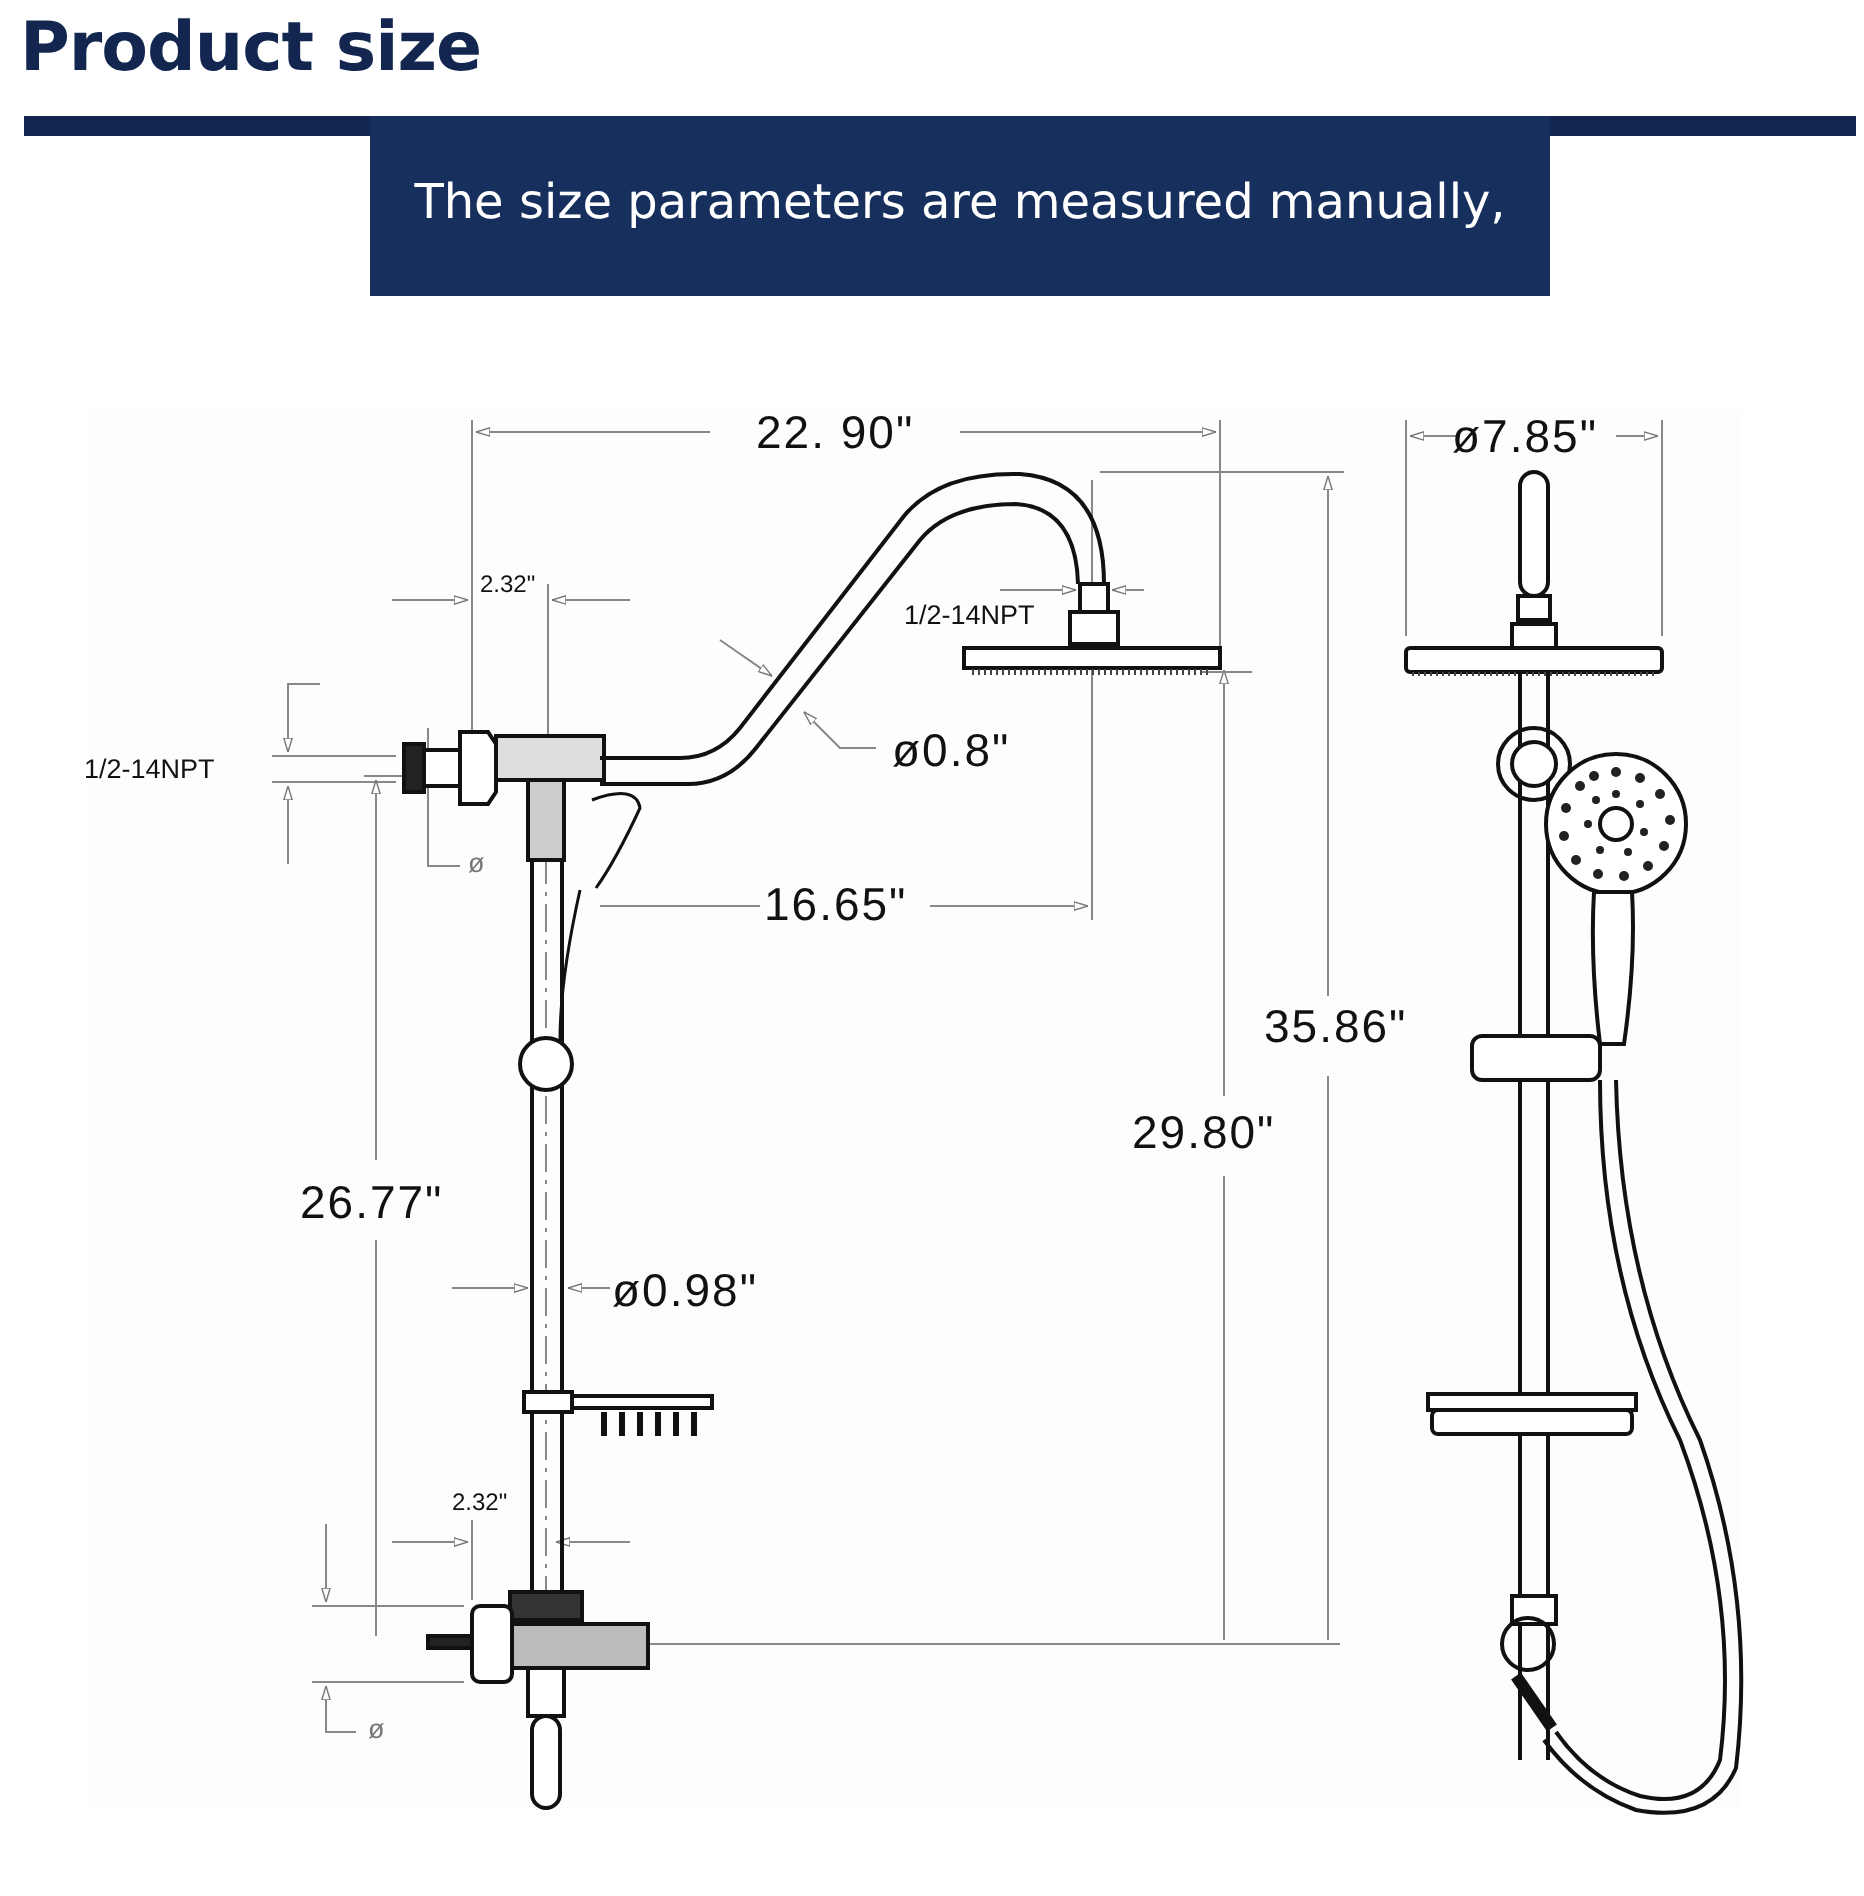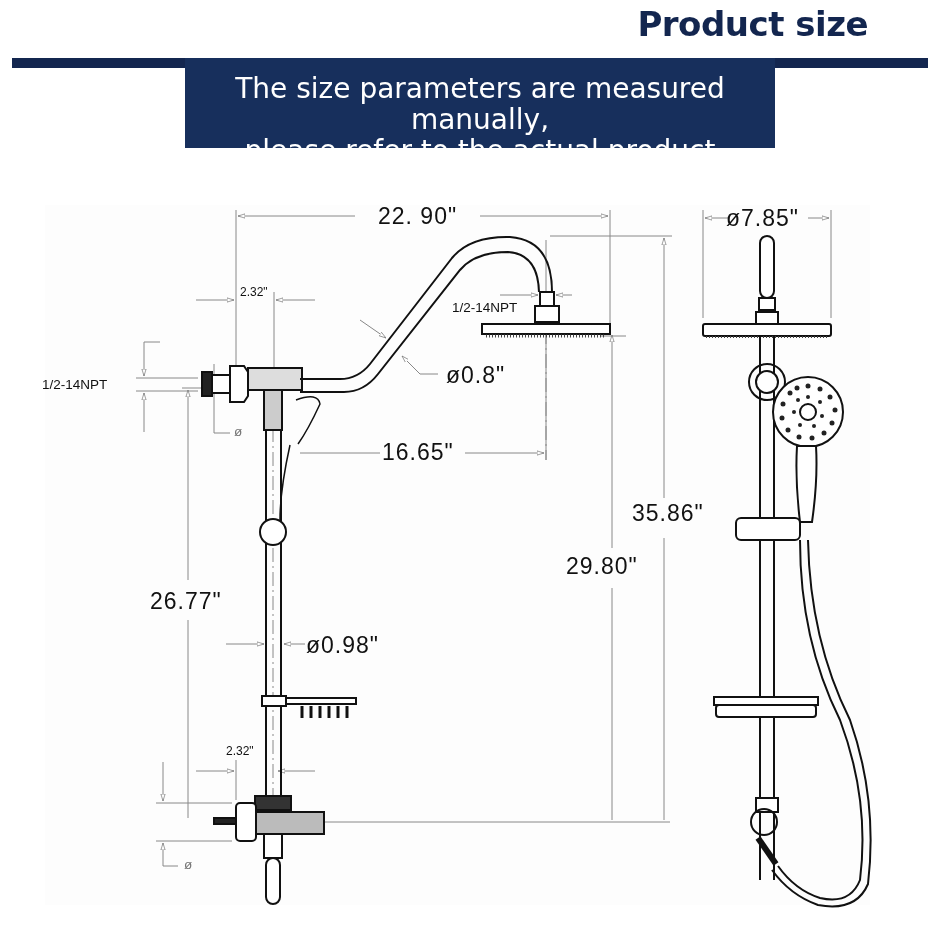--- a/index.html
+++ b/index.html
@@ -1,35 +1,34 @@
 <!DOCTYPE html>
 <html><head>
 <meta charset="utf-8">
 <style>
   html, body { margin:0; padding:0; background:#ffffff; }
   body { width:932px; height:948px; position:relative; overflow:hidden; font-family:"Liberation Sans", sans-serif; }
-  .title { position:absolute; left:0; top:4px; width:868px; text-align:right; font-family:"DejaVu Sans", sans-serif; font-weight:bold; font-size:34px; color:#13264f; letter-spacing:-0.5px; }
+  .title { position:absolute; left:0; top:4px; width:868px; text-align:left; font-family:"DejaVu Sans", sans-serif; font-weight:bold; font-size:34px; color:#13264f; letter-spacing:-0.5px;padding-left:10px; }
   .band { position:absolute; left:12px; top:58px; width:916px; height:10px; background:#13264f; }
-  .notice { position:absolute; left:185px; top:58px; width:590px; height:90px; background:#172f5c; color:#ffffff; font-family:"DejaVu Sans", sans-serif; font-size:28px; line-height:31px; text-align:center; box-sizing:border-box; padding-top:15px; }
+  .notice { position:absolute; left:185px; top:58px; width:590px; height:90px; background:#172f5c; color:#ffffff; font-family:"DejaVu Sans", sans-serif; font-size:24px; line-height:31px; text-align:center; box-sizing:border-box; padding-top:28px; }
   .notice span { display:block; }
   .panel { position:absolute; left:45px; top:205px; width:825px; height:700px; background:#fdfdfd; }
   svg.drawing { position:absolute; left:0; top:0; }
   .lbl { position:absolute; color:#111; white-space:nowrap; font-family:"Liberation Sans", sans-serif; line-height:1; }
   .big { font-size:23px; letter-spacing:1px; }
   .sm { font-size:12px; }
   .md { font-size:13.5px;text-align:right; }
 </style>
 </head>
 <body>
 
 <div class="title">Product size</div>
 <div class="band"></div>
 <div class="notice">
   <span>The size parameters are measured manually,</span>
-  <span>please refer to the actual product received</span>
 </div>
 
 <div class="panel"></div>
 
 <svg class="drawing" width="932" height="948" viewBox="0 0 932 948">
   <defs>
     <marker id="arr" viewBox="0 0 10 10" refX="10" refY="5" markerWidth="7" markerHeight="7" orient="auto-start-reverse">
       <path d="M0,2 L10,5 L0,8 z" fill="#fff" stroke="#777" stroke-width="1"></path>
     </marker>
   </defs>

